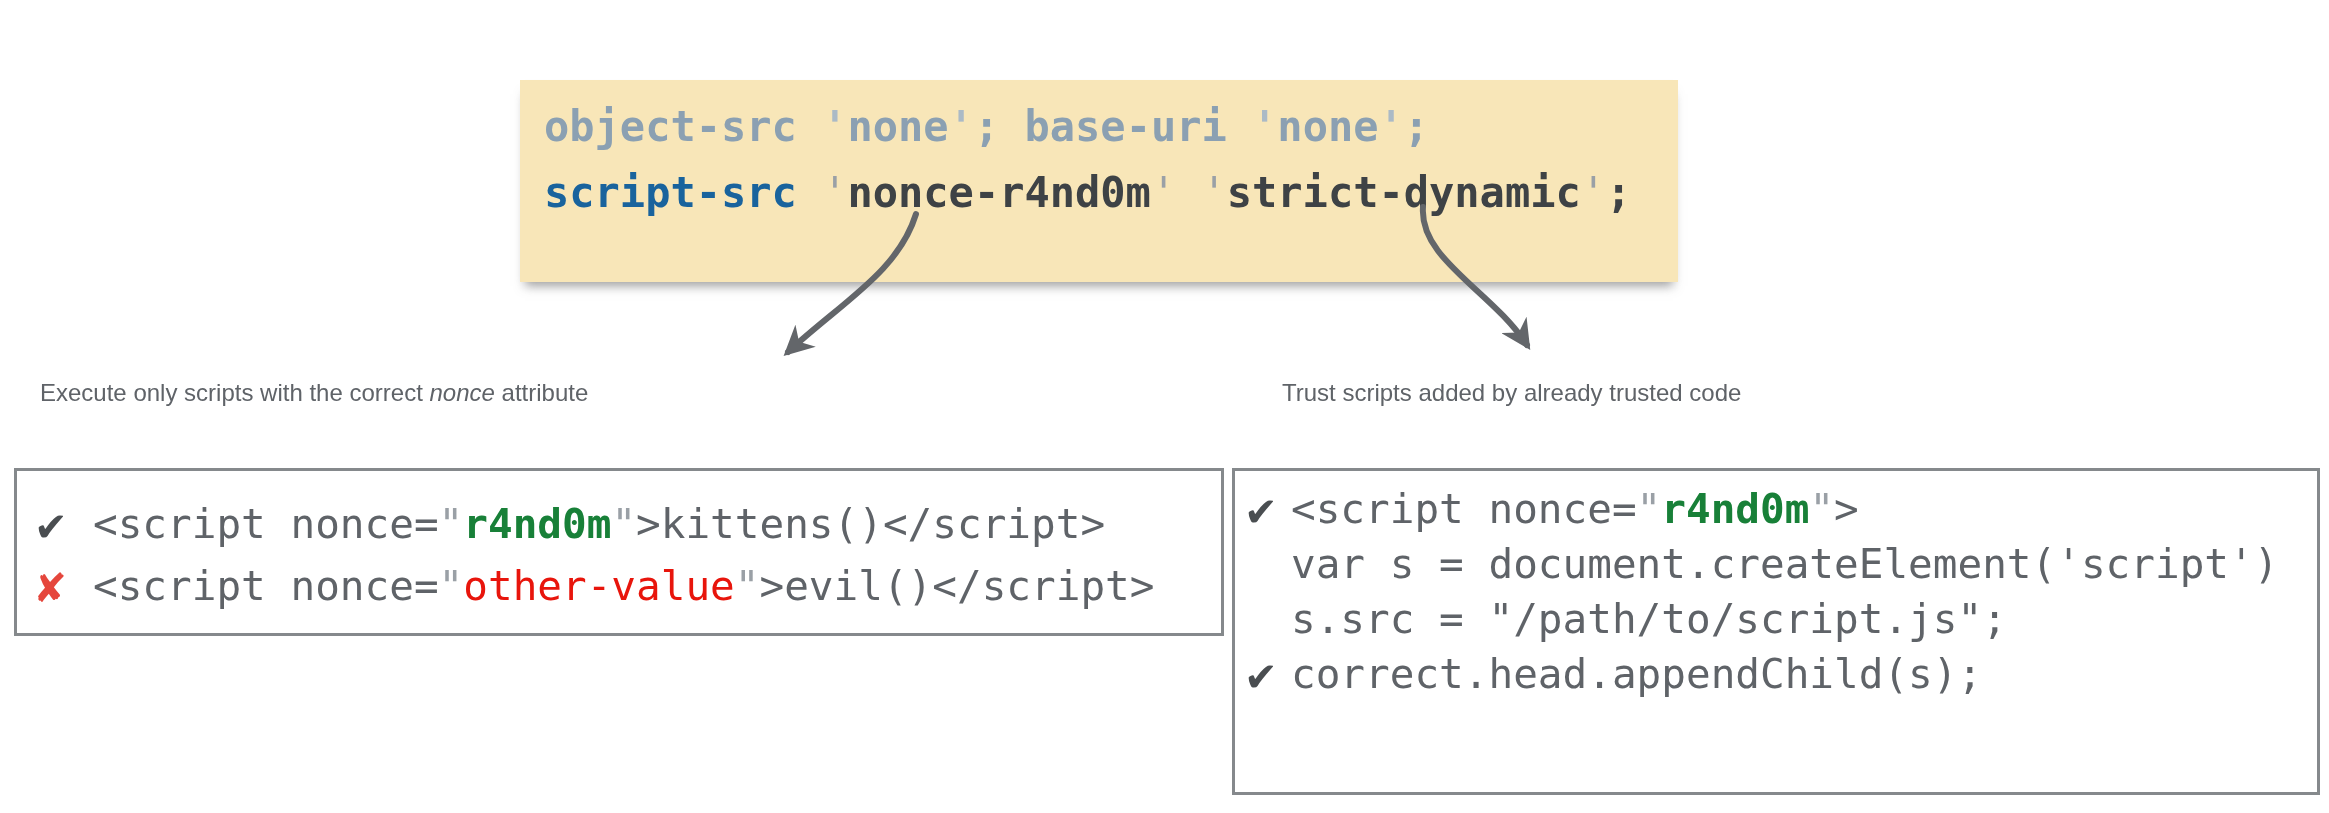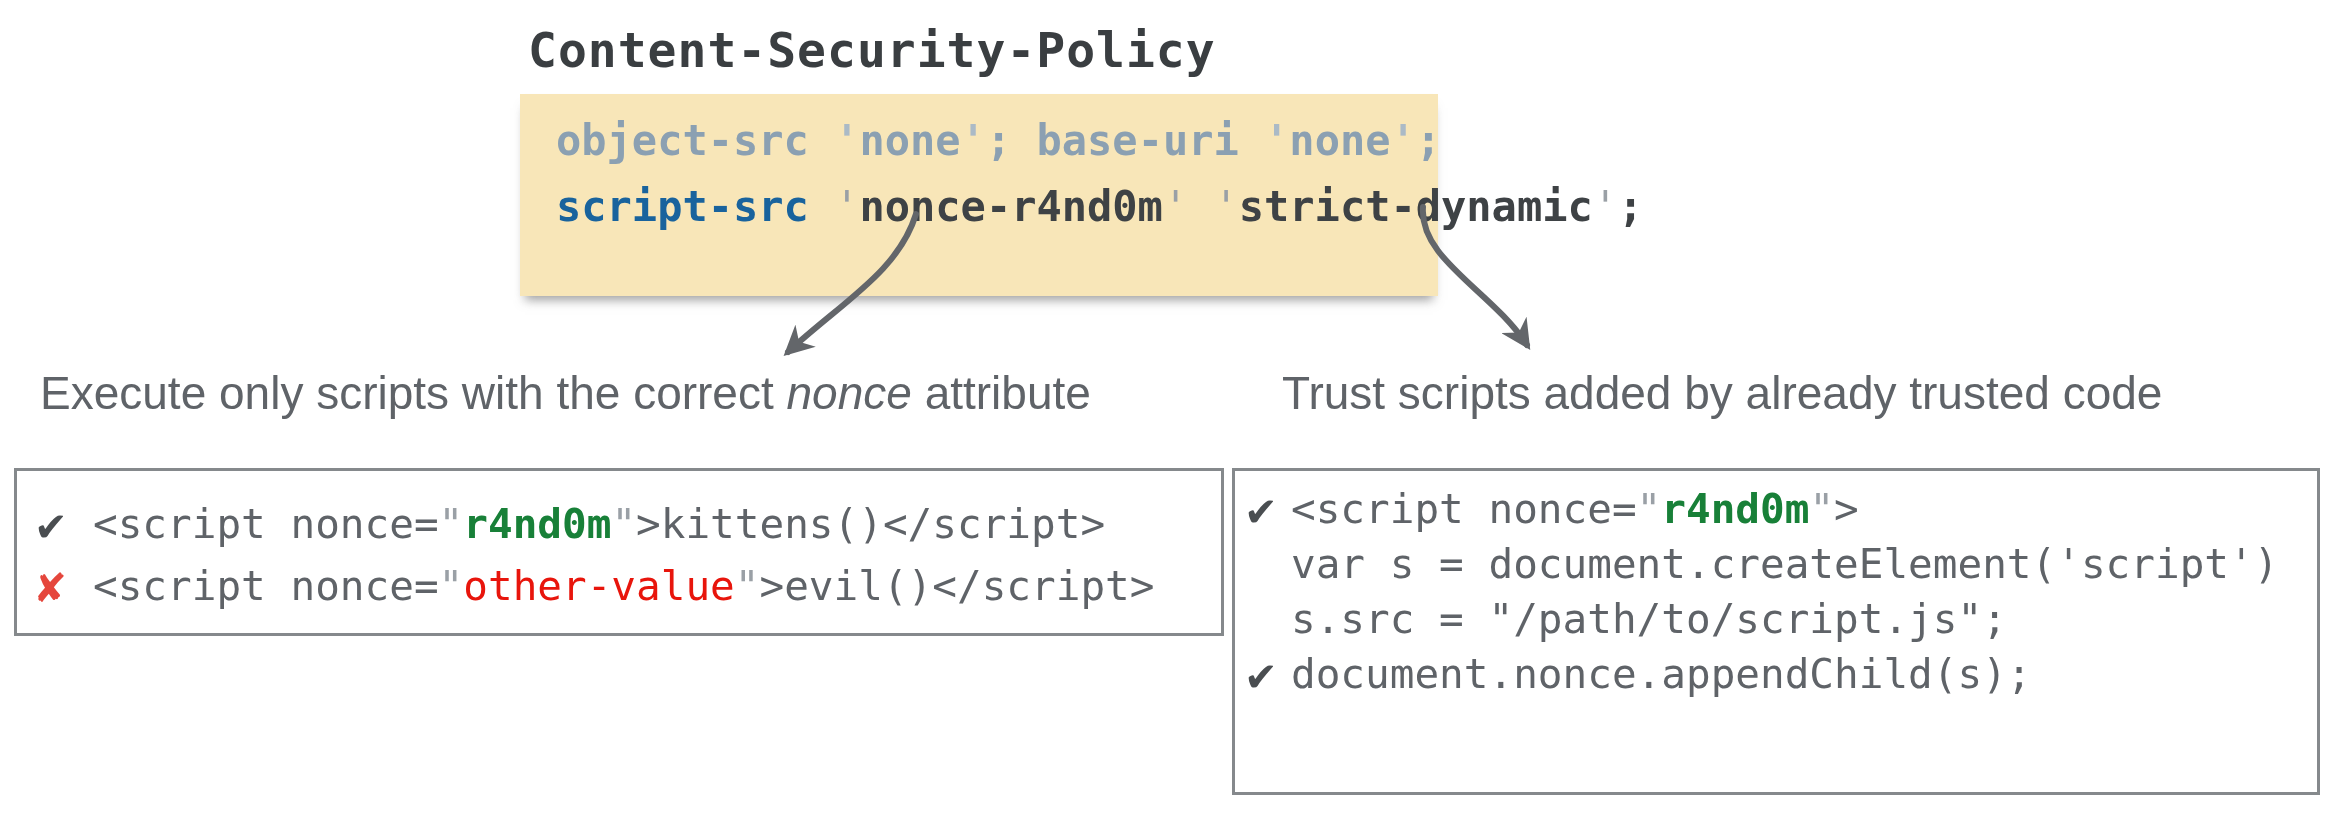--- a/index.html
+++ b/index.html
@@ -6,38 +6,38 @@
   .canvas{
     position:relative;width:2329px;height:813px;background:#ffffff;overflow:hidden;
     font-family:"DejaVu Sans Mono",monospace;
   }
   .title{
     position:absolute;left:528px;top:20px;
     font-size:48px;font-weight:bold;color:#3A3E41;letter-spacing:1px;line-height:60px;
     white-space:pre;
   }
   .policy-box{
-    position:absolute;left:520px;top:94px;width:918px;height:202px;
-    background:#F8E6B8;box-sizing:border-box;padding:14px 24px 0 36px;
+    position:absolute;left:520px;top:80px;width:1158px;height:202px;
+    background:#F8E6B8;box-sizing:border-box;padding:14px 24px 0 24px;
     box-shadow:0 9px 10px -5px rgba(80,80,80,0.55);
   }
   .policy-line{font-size:42px;font-weight:bold;line-height:66px;white-space:pre;}
   .seg-slate{color:#8BA0B2;}
   .seg-slate-quote{color:#ABBAC6;}
   .seg-blue{color:#19639D;}
   .seg-dark{color:#3E4245;}
   .seg-quote{color:#9AA0A6;font-weight:normal;}
   .seg-green{color:#188038;font-weight:bold;}
   .seg-red{color:#E8150C;font-weight:normal;}
   .seg-code{color:#5F6368;}
   .arrows{position:absolute;left:0;top:0;pointer-events:none;}
   .arrow{stroke:#63666A;stroke-width:6;fill:none;stroke-linecap:round;}
   .annotation{
     position:absolute;top:370px;
-    font-family:"Liberation Sans",sans-serif;font-size:46px;line-height:46px;
+    font-family:"Liberation Sans",sans-serif;font-size:24px;line-height:46px;
     color:#5F6368;white-space:pre;
   }
   .annotation .em{font-style:italic;}
   .annotation-left{left:40px;}
   .annotation-right{left:1282px;}
   .example-box{
     position:absolute;background:#ffffff;border:3px solid #85898C;box-sizing:border-box;
   }
   .left-box{left:14px;top:468px;width:1210px;height:168px;padding:22px 0 0 20px;}
   .right-box{left:1232px;top:468px;width:1088px;height:327px;padding:10px 0 0 12px;}
@@ -49,21 +49,20 @@
   .right-box .mark{width:44px;}
   .mark-check{color:#4A4E51;}
   .mark-cross{color:#E5463C;}
   .code-line{font-size:41px;font-weight:normal;}
 </style>
 </head>
 <body>
 
 <div class="canvas">
 
-  <div class="title">Content-Security-Policy</div>
 
   <div class="policy-box">
     <div class="policy-line"><span class="seg-slate">object-src </span><span class="seg-slate-quote">'</span><span class="seg-slate">none</span><span class="seg-slate-quote">'</span><span class="seg-slate">; </span><span class="seg-slate">base-uri </span><span class="seg-slate-quote">'</span><span class="seg-slate">none</span><span class="seg-slate-quote">'</span><span class="seg-slate">;</span></div>
     <div class="policy-line"><span class="seg-blue">script-src </span><span class="seg-quote">'</span><span class="seg-dark">nonce-r4nd0m</span><span class="seg-quote">' '</span><span class="seg-dark">strict-dynamic</span><span class="seg-quote">'</span><span class="seg-dark">;</span></div>
   </div>
 
   <svg class="arrows" width="2329" height="813" viewBox="0 0 2329 813">
     <defs>
       <marker id="ah" viewBox="0 0 10 10" refX="8" refY="5" markerWidth="5" markerHeight="5" orient="auto">
         <path d="M0,0 L10,5 L0,10 L3,5 Z" fill="#63666A"></path>
@@ -79,16 +78,16 @@
 
   <div class="example-box left-box">
       <div class="code-row"><span class="mark mark-check">✔</span><span class="code-line"><span class="seg-code">&lt;script nonce=</span><span class="seg-quote">"</span><span class="seg-green">r4nd0m</span><span class="seg-quote">"</span><span class="seg-code">&gt;kittens()&lt;/script&gt;</span></span></div>
       <div class="code-row"><span class="mark mark-cross">✘</span><span class="code-line"><span class="seg-code">&lt;script nonce=</span><span class="seg-quote">"</span><span class="seg-red">other-value</span><span class="seg-quote">"</span><span class="seg-code">&gt;evil()&lt;/script&gt;</span></span></div>
     </div>
 
   <div class="example-box right-box">
       <div class="code-row"><span class="mark mark-check">✔</span><span class="code-line"><span class="seg-code">&lt;script nonce=</span><span class="seg-quote">"</span><span class="seg-green">r4nd0m</span><span class="seg-quote">"</span><span class="seg-code">&gt;</span></span></div>
       <div class="code-row"><span class="mark"></span><span class="code-line"><span class="seg-code">var s = document.createElement('script')</span></span></div>
       <div class="code-row"><span class="mark"></span><span class="code-line"><span class="seg-code">s.src = "/path/to/script.js";</span></span></div>
-      <div class="code-row"><span class="mark mark-check">✔</span><span class="code-line"><span class="seg-code">document.nonce.appendChild(s);</span></span></div>
+      <div class="code-row"><span class="mark mark-check">✔</span><span class="code-line"><span class="seg-code">correct.head.appendChild(s);</span></span></div>
     </div>
 
 </div>
 
 </body></html>

